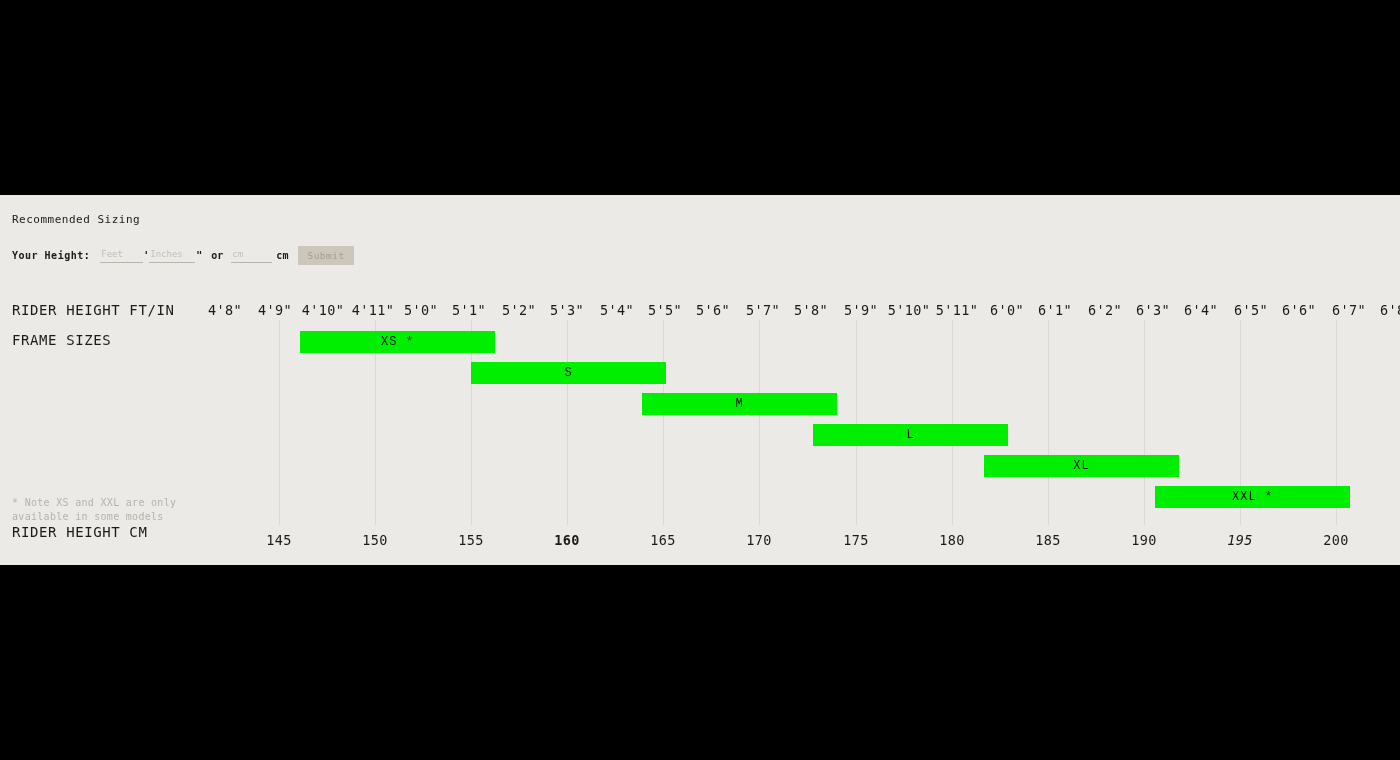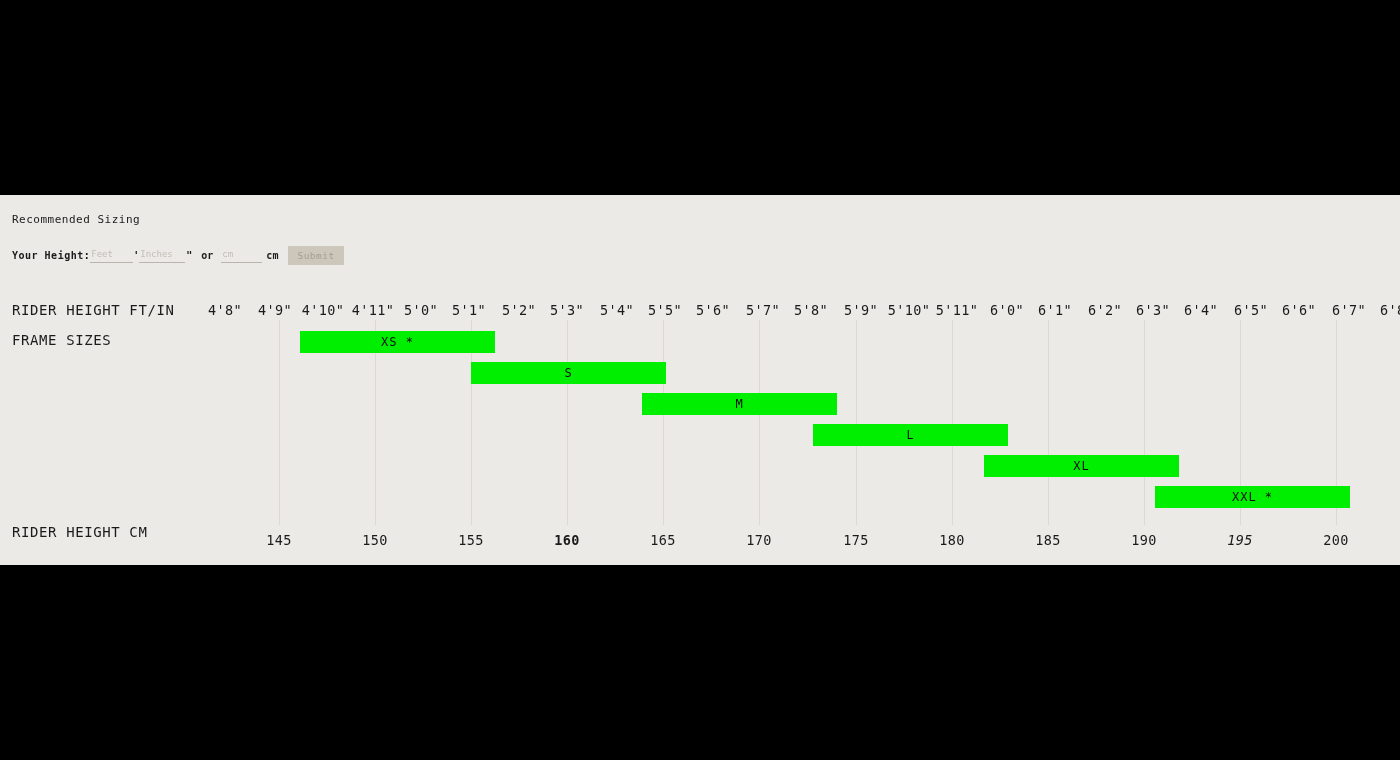--- a/index.html
+++ b/index.html
@@ -49,20 +49,21 @@
     top: 50px;
     display: flex;
     align-items: center;
     height: 20px;
     font-size: 10px;
     color: #1b1b1b;
   }
   .form-label {
     font-weight: bold;
     letter-spacing: 0.5px;
+    margin-right: 10px;
     white-space: nowrap;
   }
   .field {
     border: none;
     border-bottom: 1px solid #b9b5ad;
     background: transparent;
     font-family: "DejaVu Sans Mono", "Liberation Mono", monospace;
     font-size: 9px;
     color: #3a3a3a;
     padding: 0 1px 1px 1px;
@@ -173,20 +174,21 @@
 
   .bar {
     position: absolute;
     height: 22px;
     background: #00ee00;
     display: flex;
     align-items: center;
     justify-content: center;
     pointer-events: auto;
     cursor: default;
+    font-family: Liberation Mono, monospace;
   }
   .bar-label {
     font-size: 12px;
     color: #0d0d0d;
     letter-spacing: 1px;
     white-space: nowrap;
   }
 </style>
 </head>
 <body>
@@ -207,20 +209,21 @@
       <input class="field field-cm" type="text" placeholder="cm" style="">
       <span class="unit unit-cm">cm</span>
       <button class="submit-btn">Submit</button>
     </div>
 
     <div class="chart">
 
       <div class="row-label label-ftin">RIDER HEIGHT FT/IN</div>
       <div class="row-label label-frame">FRAME SIZES</div>
       <div class="row-label label-cm">RIDER HEIGHT CM</div>
+      <div class="note">* Note XS and XXL are only available in some models</div>
 
       <div class="plot" id="plot">
           <div class="gridline" style="left: 279px;"></div>
           <div class="tick-cm" style="left: 279px;">145</div>
           <div class="gridline" style="left: 375px;"></div>
           <div class="tick-cm" style="left: 375px;">150</div>
           <div class="gridline" style="left: 471px;"></div>
           <div class="tick-cm" style="left: 471px;">155</div>
           <div class="gridline" style="left: 567px;"></div>
           <div class="tick-cm" style="left: 567px; font-weight: bold;">160</div>

